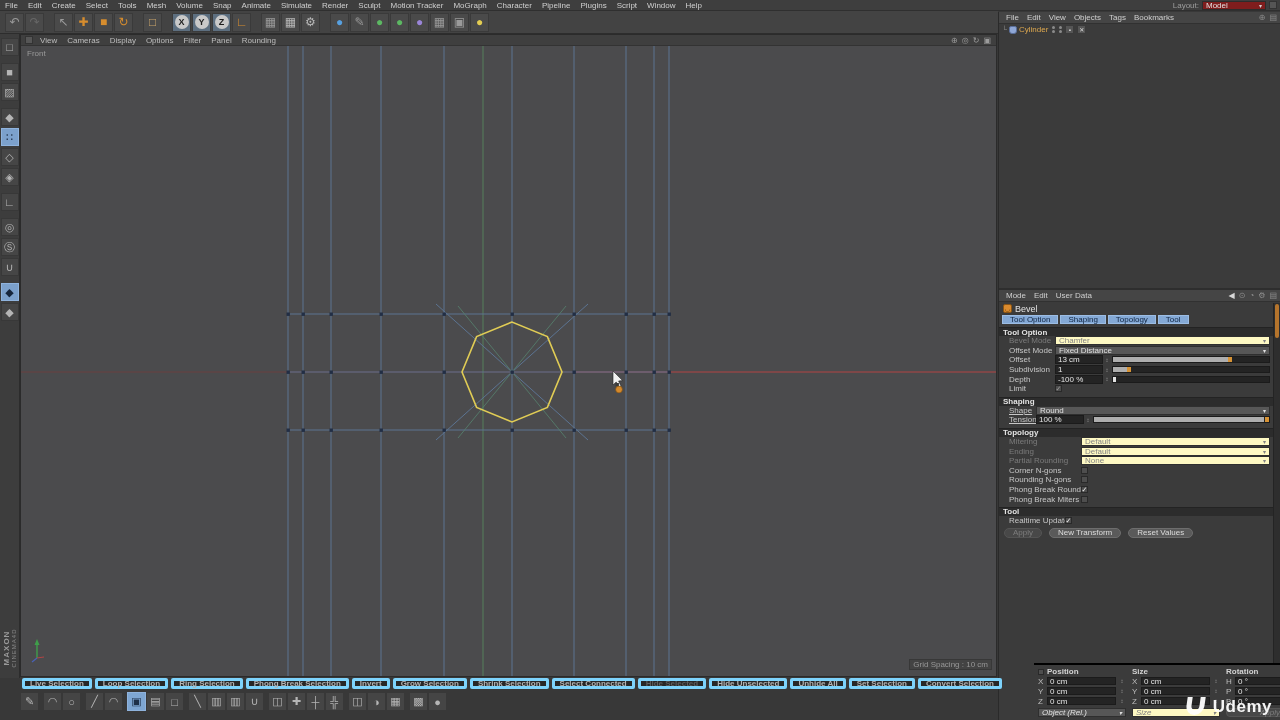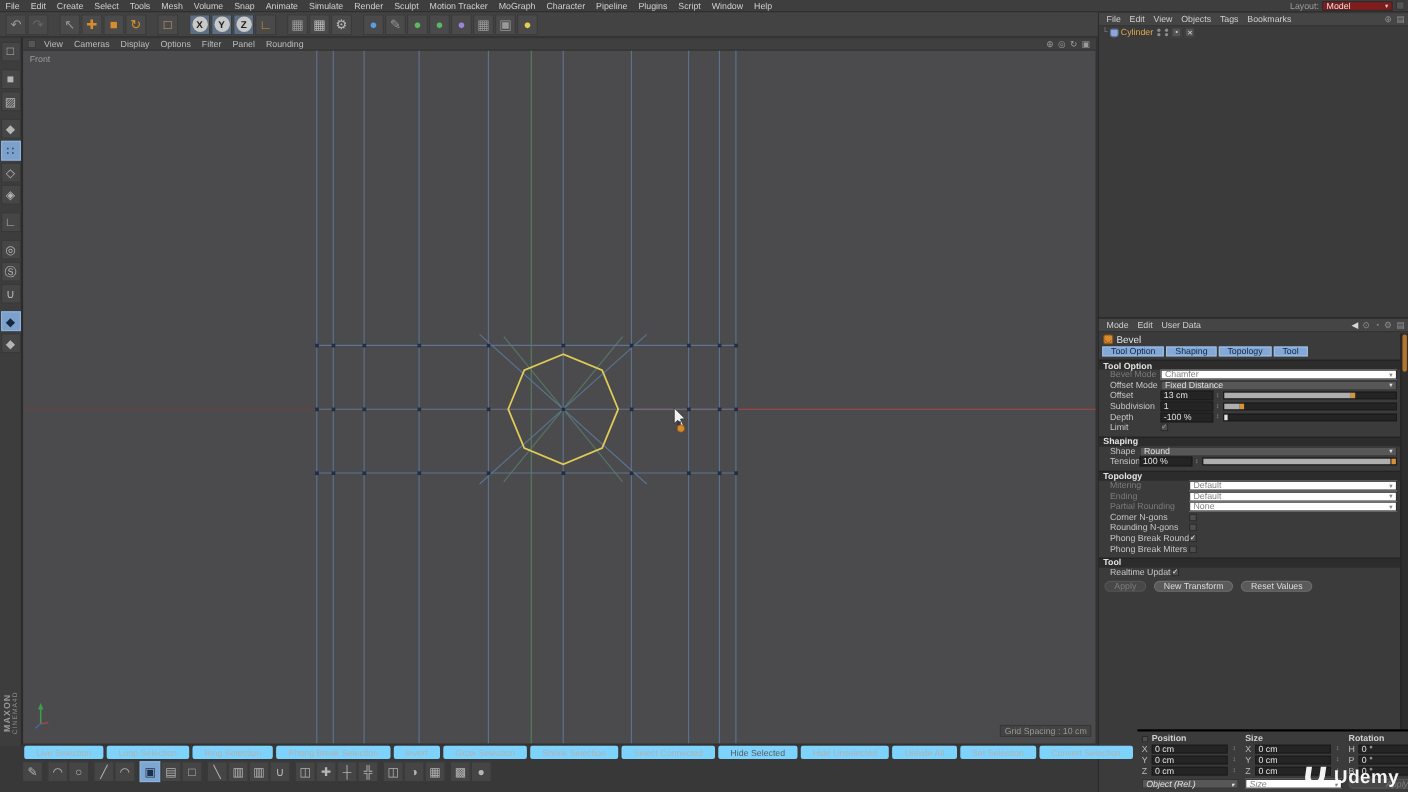--- a/index.html
+++ b/index.html
@@ -56,25 +56,25 @@
   .tag { width:9px; height:9px; background:#555; border:1px solid #3a3a3a; margin-left:3px; display:flex; align-items:center; justify-content:center; font-size:6px; color:#ddd; }
 
   .am { height:375px; position:relative; border-top:2px solid #2e2e2e; }
   .amtitle { height:13px; display:flex; align-items:center; padding-left:4px; color:#e2e2e2; font-size:9px; gap:3px; }
   .bevicon { width:9px; height:9px; background:#d98a2e; border-radius:2px; border:1px solid #8a5515; display:flex; align-items:center; justify-content:center; color:#5a3408; font-size:7px; }
   .tabs { display:flex; padding-left:3px; gap:2px; }
   .tab { background:#84a9d6; color:#102440; height:9px; display:flex; align-items:center; padding:0 7px; border:1px solid #9cbde4; font-size:8px; }
   .sech { height:9px; background:#2c2c2c; border-top:1px solid #232323; color:#e2e2e2; font-weight:bold; display:flex; align-items:center; padding-left:4px; margin-top:3px; }
   .arow { height:9.6px; display:flex; align-items:center; padding:0 10px; color:#c6c6c6; }
   .albl { flex:none; white-space:nowrap; overflow:hidden; }
-  .w46{width:46px;} .w31{width:27px;} .w72{width:72px;} .w56{width:56px;}
+  .w46{width:46px;} .w31{width:27px;text-decoration:underline;} .w72{width:72px;} .w56{width:56px;}
   .dimt { color:#7b7b7b; }
   .dd { flex:1; height:9px; background:#575757; border:1px solid #2f2f2f; display:flex; align-items:center; padding:0 3px; color:#e0e0e0; min-width:0; }
   .dd .car { margin-left:auto; font-size:6px; }
-  .dd.disabled { background:#ffffff; color:#828282; }
+  .dd.disabled { background:#fef9c3; color:#828282; }
   .nf { width:48px; height:9px; background:#242424; border:1px solid #1b1b1b; display:flex; align-items:center; padding:0 2px; color:#e3e3e3; flex:none; }
   .spin { width:8px; text-align:center; font-size:6px; color:#9a9a9a; flex:none; }
   .slider { flex:1; height:7px; background:#242424; border:1px solid #1b1b1b; position:relative; margin-left:1px; }
   .sfill { position:absolute; left:0; top:0; bottom:0; background:#aeaeae; }
   .shandle { position:absolute; top:0; bottom:0; width:4px; background:#d79335; }
   .shandle.lt { background:#e3e3e3; width:3px; }
   .cb { width:7px; height:7px; background:#4e4e4e; border:1px solid #292929; display:flex; align-items:center; justify-content:center; font-size:7px; color:#efefef; line-height:1; flex:none; }
   .cb.dimc { color:#9a9a9a; }
   .btnrow { display:flex; align-items:center; padding-left:5px; margin-top:2px; }
   .btn { height:10px; background:#5a5a5a; border:1px solid #6d6d6d; border-radius:5px; color:#dcdcdc; display:flex; align-items:center; justify-content:center; padding:0 8px; margin-right:7px; white-space:nowrap; }
@@ -89,21 +89,21 @@
   .chead { height:9px; display:flex; align-items:center; gap:3px; color:#d2d2d2; font-weight:bold; }
   .cfr { display:flex; align-items:center; height:10px; gap:2px; }
   .axl { width:7px; color:#bdbdbd; flex:none; }
   .cfr .nf { flex:1; width:auto; height:8px; }
   .cbot { display:flex; align-items:center; height:11px; gap:2px; margin-top:1px;font-style:italic; }
   .cbot .dd { height:9px; }
   .cbot .btn { flex:1; margin:0; height:9px; border-radius:4px; }
 
   
   .selbar { position:absolute; left:22px; top:678px; height:11px; display:flex; gap:3px; z-index:3; }
-  .sbtn { background:#272727; border:6px solid #7dd3fc; border-radius:2px; color:#b2b2b2; font-size:8px; display:flex; align-items:center; padding:0 5px; white-space:nowrap; }
+  .sbtn { background:#272727; border:3px solid #7dd3fc; border-radius:2px; color:#b2b2b2; font-size:8px; display:flex; align-items:center; padding:0 5px; white-space:nowrap;font-weight:bold; }
   .sbtn.disabled { color:#5c5c5c; }
   .bpal { position:absolute; left:20px; top:691px; height:21px; display:flex; align-items:center; z-index:3; }
   .bi { width:19px; height:19px; flex:none; background:#454545; border:1px solid #383838; display:flex; align-items:center; justify-content:center; font-size:11px; color:#b5b5b5; }
   .bi.g { margin-left:4px; }
   .bi.sel { background:#7ea6d2; color:#1e3048; border-color:#8fb3dd; }
 
   
   .brand { position:absolute; left:-37px; top:638px; width:94px; height:20px; transform:rotate(-90deg); display:flex; flex-direction:column; align-items:center; justify-content:center; line-height:1; }
   .brand .mx { font-size:8px; font-weight:bold; color:#9a9a9a; letter-spacing:1px; }
   .brand .c4 { font-size:6px; color:#8a8a8a; letter-spacing:1px; }

